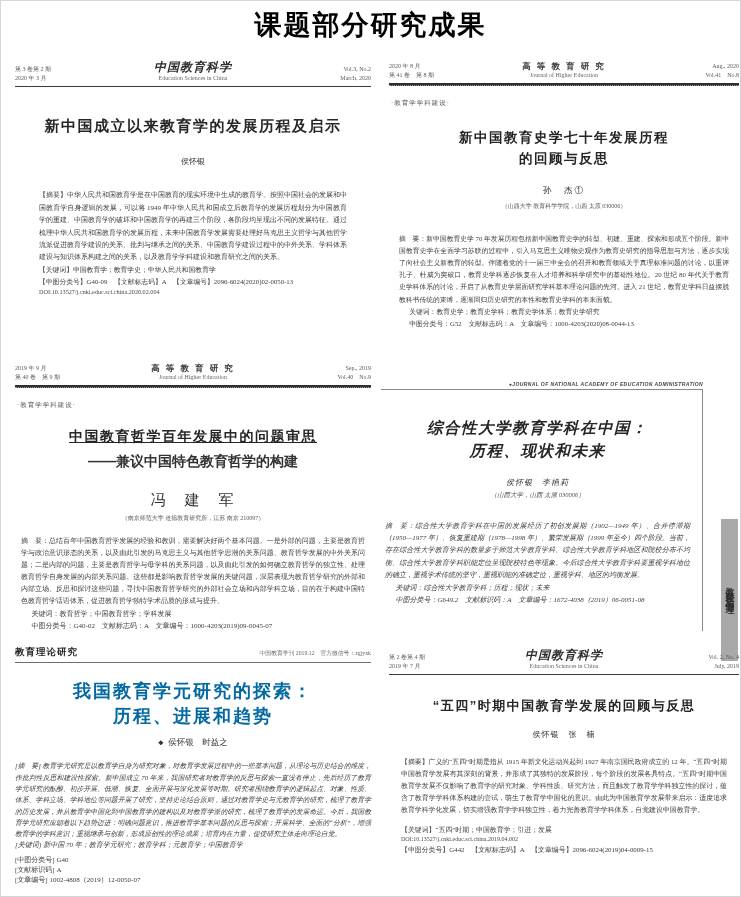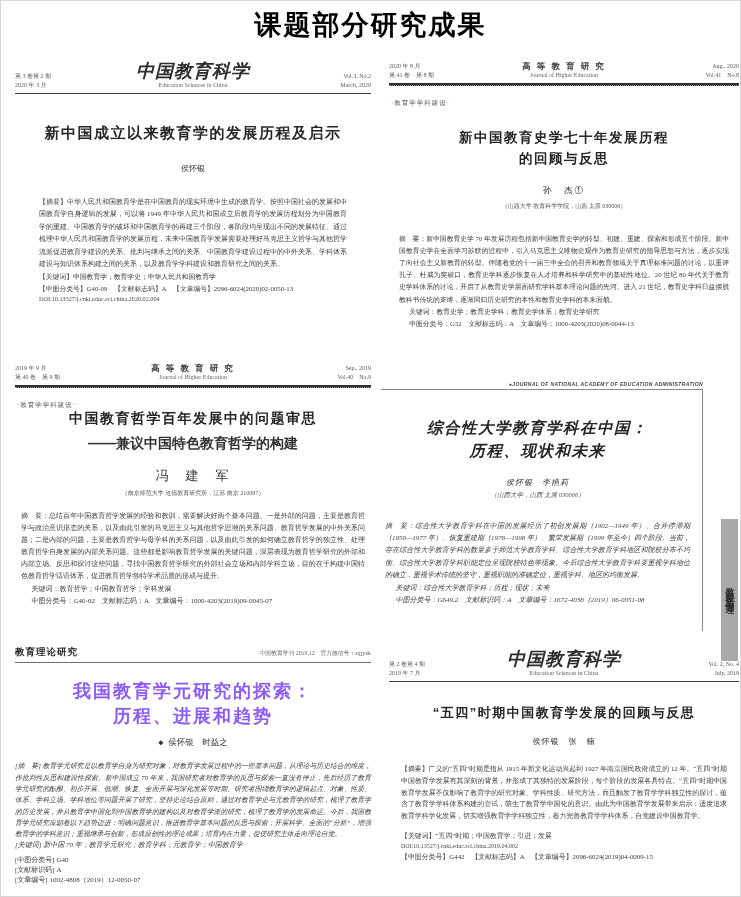--- a/index.html
+++ b/index.html
@@ -6,50 +6,50 @@
   body{font-family:"Liberation Serif", serif; color:#2e2e2e; -webkit-font-smoothing:antialiased;}
   .page{position:relative;width:741px;height:897px;background:#fff;border:1px solid #d6d6d6;box-sizing:border-box;overflow:hidden;}
   .main-title{position:absolute;top:6px;left:0;right:0;text-align:center;font-size:27px;font-weight:bold;letter-spacing:2px;color:#000;}
   .paper{position:absolute;color:#3a3a3a;}
 
   
   .jhead{display:flex;justify-content:space-between;align-items:flex-end;font-size:6px;line-height:1.5;color:#5a5a5a;}
   .jhead .lft,.jhead .rgt{width:80px;}
   .jhead .rgt{text-align:right;}
   .jhead .ctr{flex:1;text-align:center;}
-  .jname-script{font-family:"DejaVu Serif", serif;font-style:italic;font-weight:bold;font-size:18px;letter-spacing:1px;color:#2d2d2d;line-height:1.1;}
+  .jname-script{font-family:"DejaVu Serif", serif;font-style:italic;font-weight:bold;font-size:12px;letter-spacing:1px;color:#2d2d2d;line-height:1.1;}
   .jname-plain{font-weight:bold;font-size:8.5px;letter-spacing:2px;color:#3a3a3a;line-height:1.2;}
   .jname-en{font-size:6px;color:#666;}
   .jrule{height:0;border-top:1.2px solid #3d3d3d;margin-top:3px;}
   .jrule-thick{height:2px;background:#2f2f2f;margin-top:3px;border-bottom:1px dotted #9a9a9a;}
 
   .section-label{font-size:6.5px;color:#555;margin:13px 0 0 2px;letter-spacing:1px;}
 
   .ptitle{text-align:center;font-family:"Liberation Sans", sans-serif;font-weight:bold;color:#262626;letter-spacing:1.5px;}
-  .ptitle-serif{text-align:center;font-family:"DejaVu Serif", serif;font-weight:bold;color:#8b5cf6;letter-spacing:2px;}
+  .ptitle-serif{text-align:center;font-family:"DejaVu Serif", serif;font-weight:bold;color:#0369a1;letter-spacing:2px;}
   .pauthor{text-align:center;color:#333;}
   .paffil{text-align:center;color:#555;}
   .pabs{text-align:justify;line-height:1.78;color:#3c3c3c;}
   .kw{line-height:1.8;color:#3c3c3c;}
   .meta{line-height:1.8;color:#3c3c3c;}
   .doi{color:#4a4a4a;}
 
   
   .p1{left:14px;top:60px;width:356px;}
   .p1 .ptitle{margin-top:30px;font-size:15px;}
   .p1 .pauthor{margin-top:20px;font-size:8px;}
   .p1 .pabs{margin-top:22px;padding:0 24px;font-size:7px;}
   .p1 .kw,.p1 .meta,.p1 .doi{padding:0 24px;font-size:6.8px;}
   .p1 .doi{font-size:6.2px;}
 
   
   .p2{left:14px;top:362px;width:356px;}
-  .p2 .ptitle{font-size:14px;}
+  .p2 .ptitle{margin-top:18px;font-size:14px;text-decoration:underline;}
   .p2 .psub{margin-top:7px;text-align:center;font-family:Liberation Sans, sans-serif;font-weight:bold;font-size:14px;color:#333;}
-  .p2 .pauthor{margin-top:14px;font-size:13px;letter-spacing:2px;}
+  .p2 .pauthor{margin-top:20px;font-size:15px;letter-spacing:2px;}
   .p2 .paffil{margin-top:4px;font-size:6px;}
   .p2 .pabs{margin-top:13px;padding:0 6px;font-size:7px;line-height:1.7;}
   .p2 .kw,.p2 .meta{padding:0 6px;font-size:7px;text-indent:1.5em;}
 
   
   .p3{left:14px;top:645px;width:356px;}
   .p3head{display:flex;justify-content:space-between;align-items:baseline;border-bottom:1.4px solid #6e6e6e;padding-bottom:3px;}
   .p3head .col{font-weight:bold;font-size:9.5px;color:#1e1e1e;font-family:"Liberation Sans", sans-serif;letter-spacing:1px;}
   .p3head .src{font-size:5.8px;color:#666;}
   .p3 .ptitle-serif{margin-top:15px;font-size:18px;line-height:1.4;}

